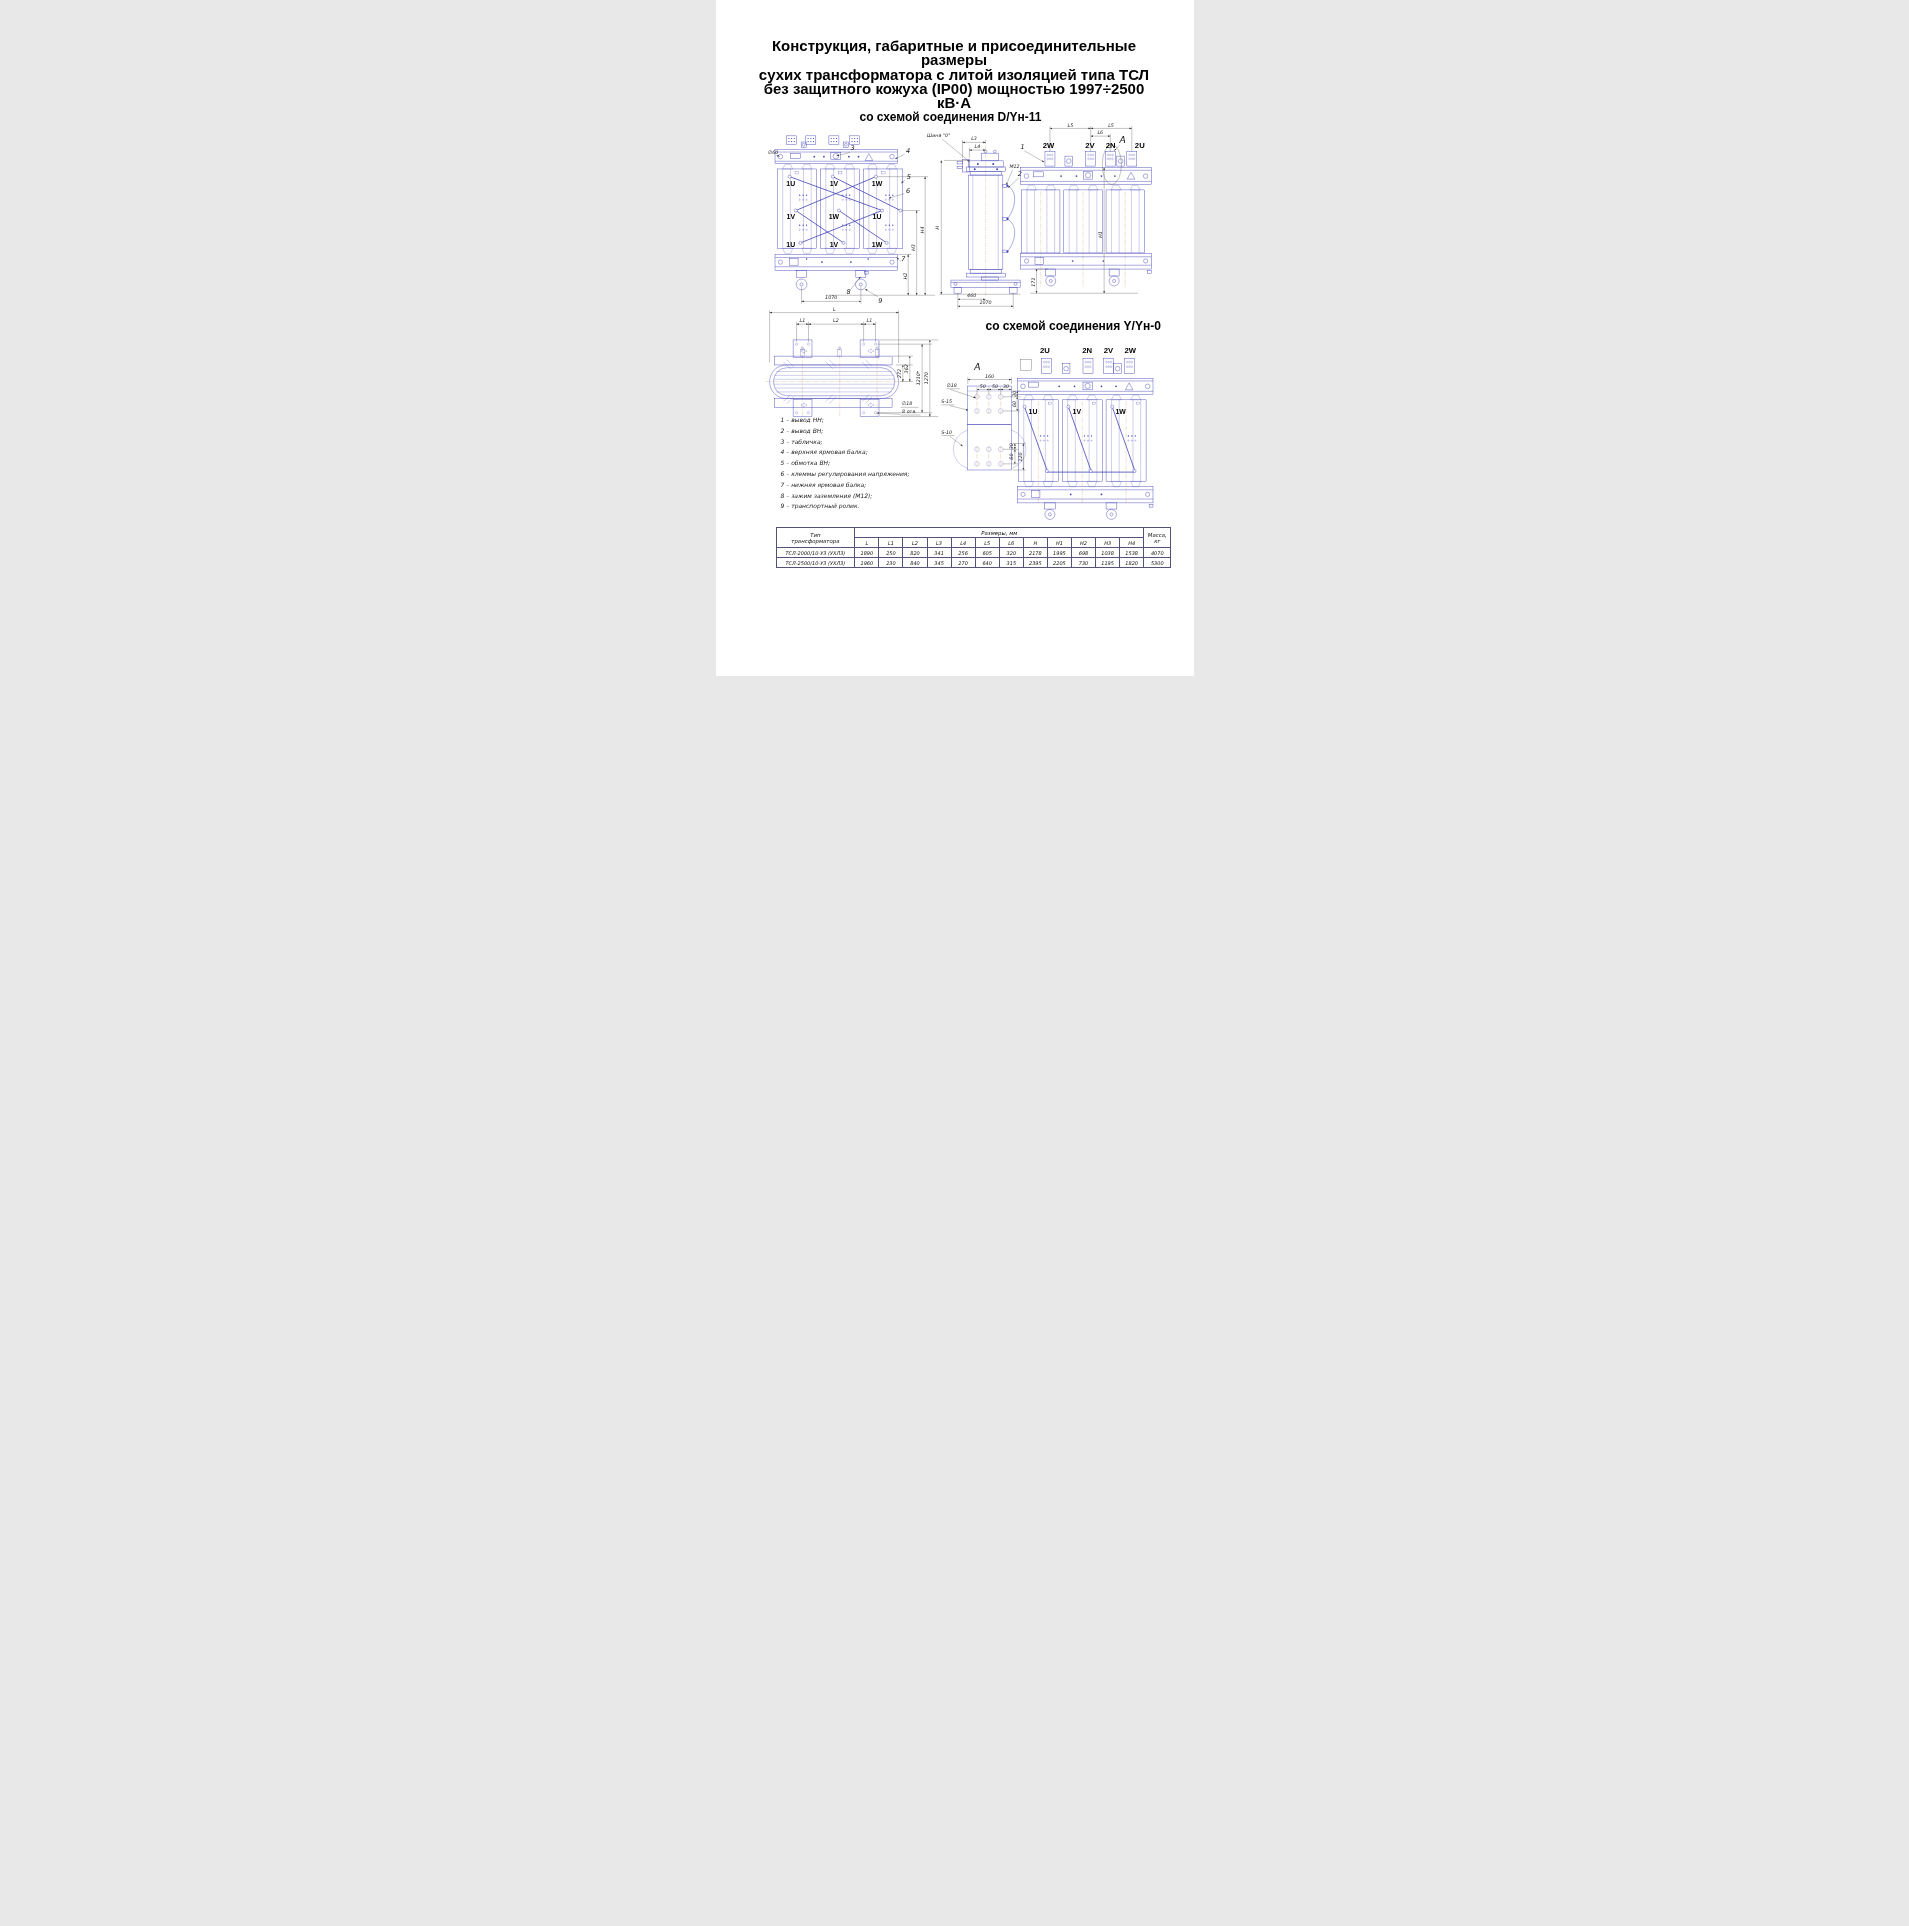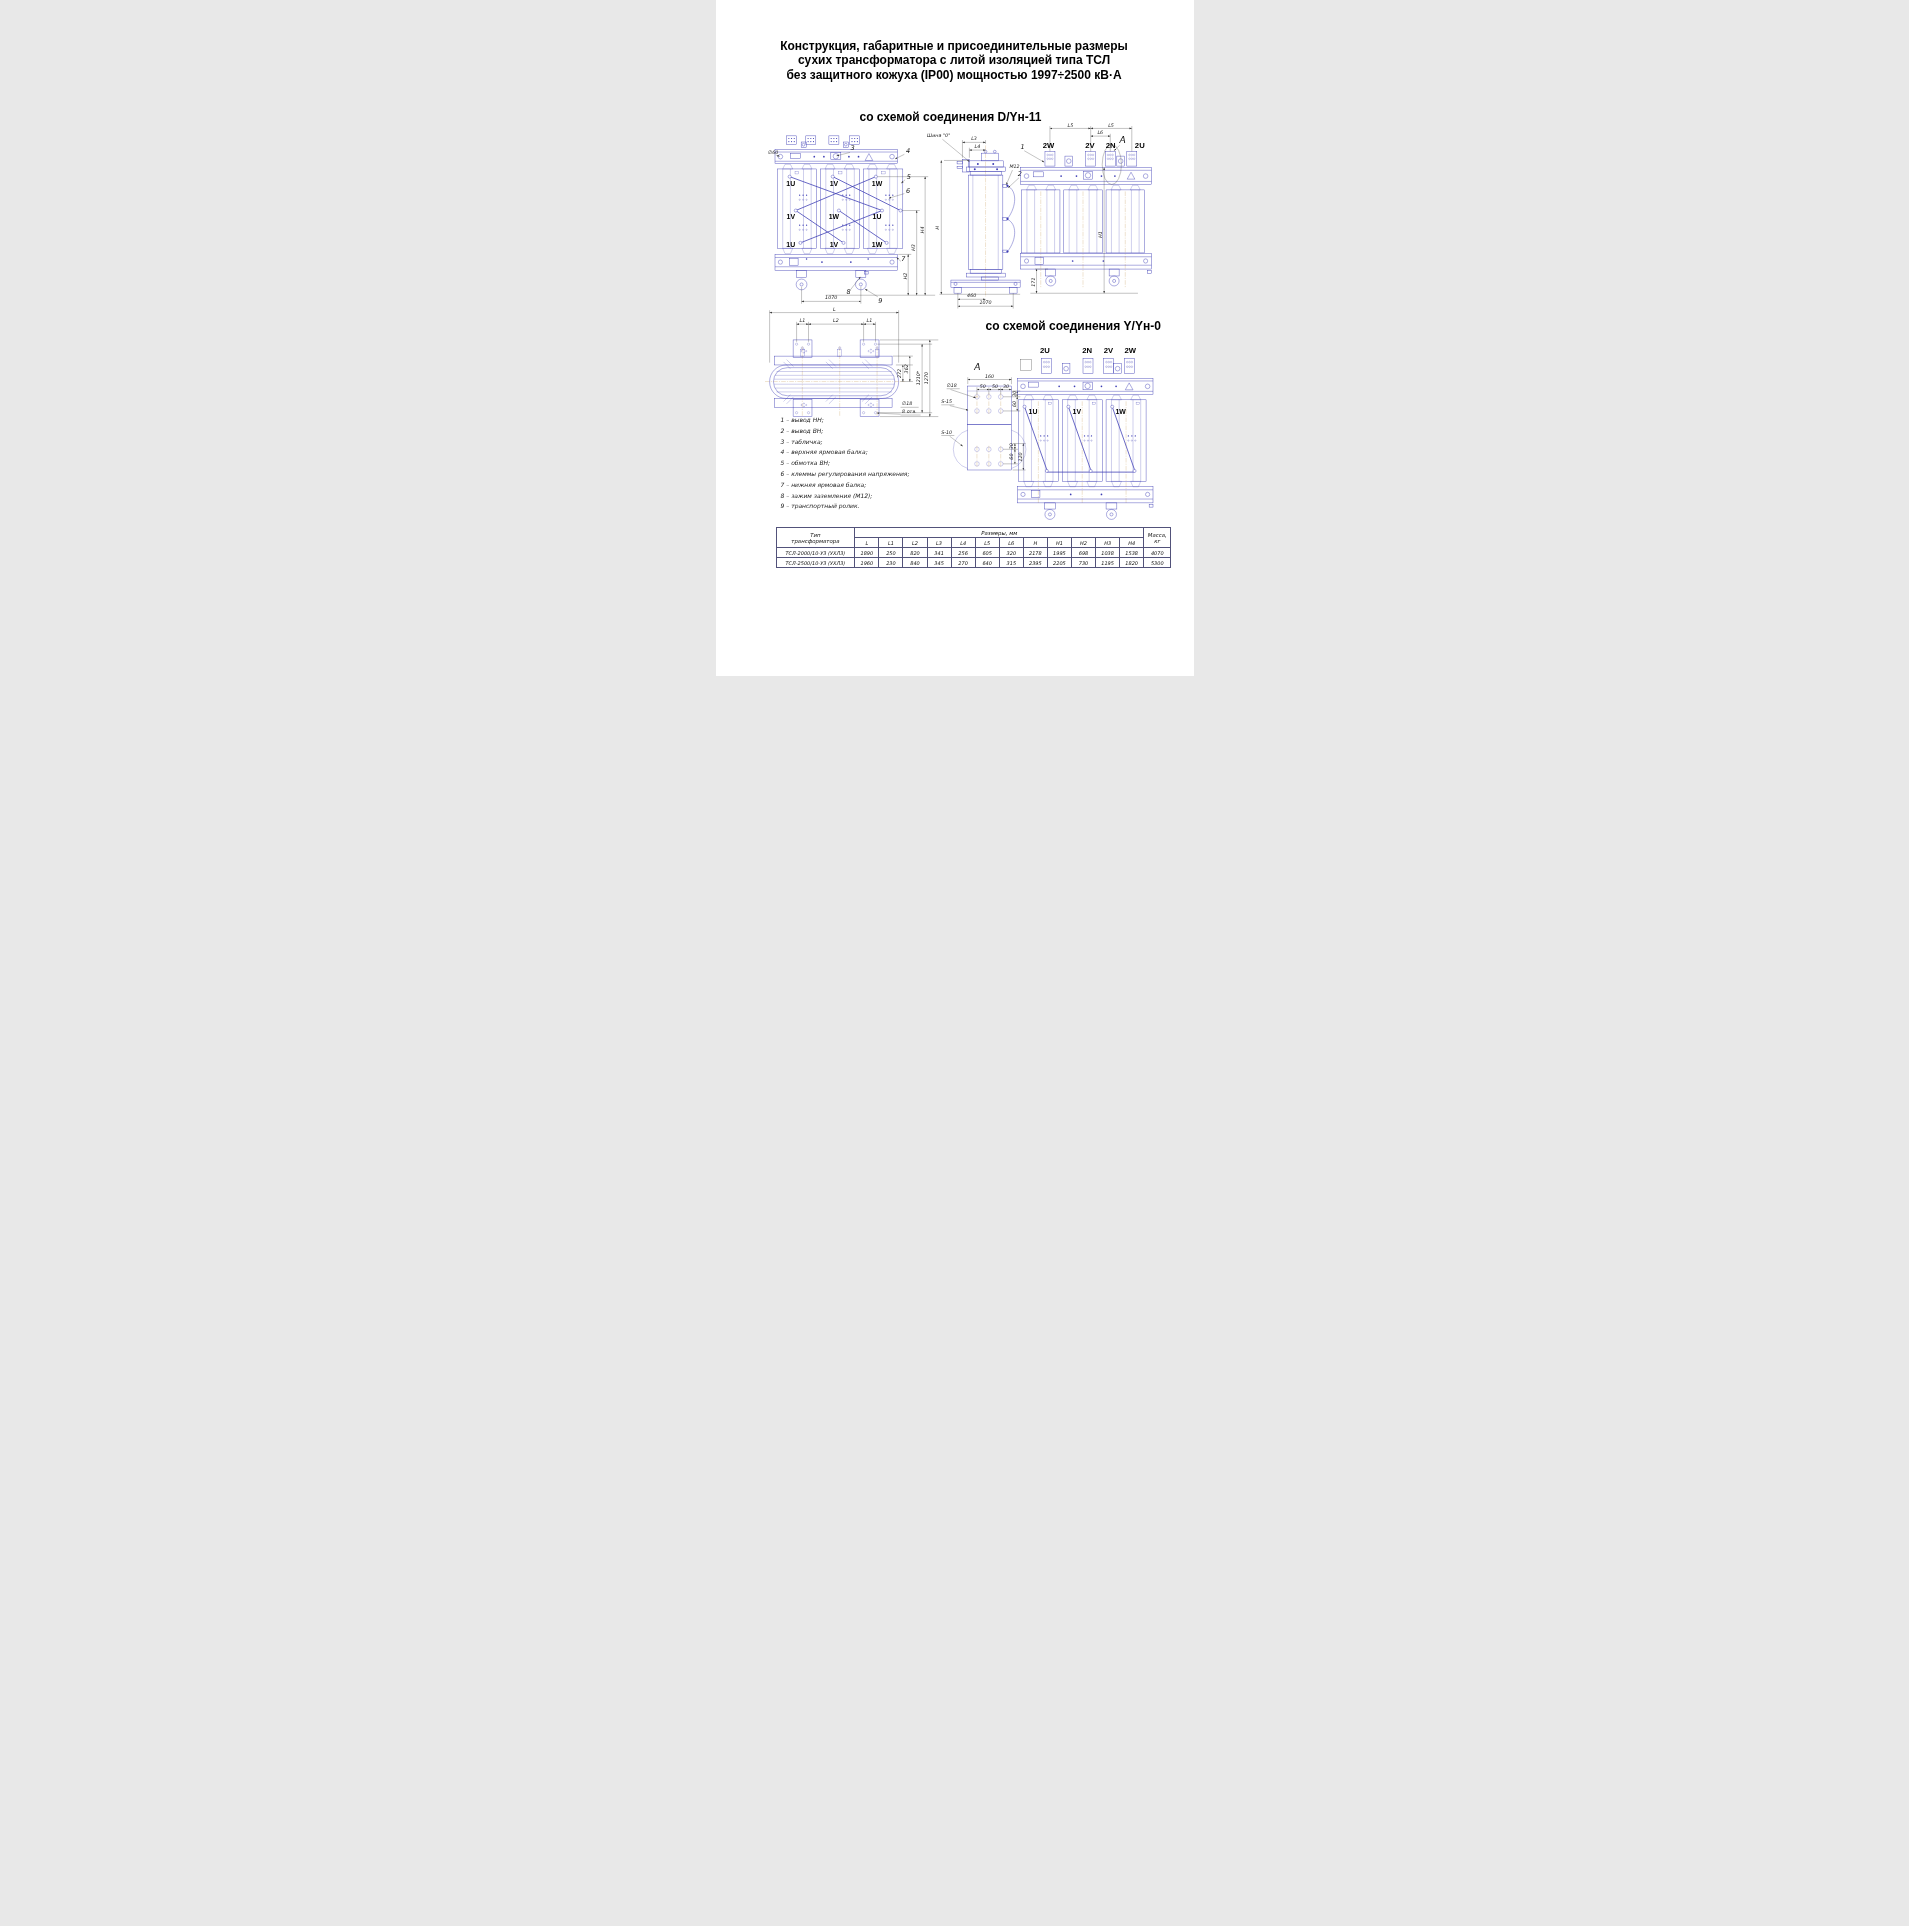--- a/index.html
+++ b/index.html
@@ -1,20 +1,20 @@
 <!DOCTYPE html>
 <html style="font-size:6.2px"><head>
 <meta charset="utf-8">
 <style>
   html,body{margin:0;padding:0;background:#e8e8e8;}
   .page{position:relative;width:478px;height:676px;background:#ffffff;margin:0 auto;
         font-family:"Liberation Sans",sans-serif;overflow:hidden;}
   .abs{position:absolute;}
   .title{position:absolute;left:42px;top:39px;width:393px;text-align:center;
-         font-weight:bold;font-size:12px;line-height:14.3px;color:#000;}
+         font-weight:bold;font-size:15px;line-height:14.3px;color:#000;}
   .subtitle{position:absolute;text-align:left;font-weight:bold;font-size:12px;color:#000;}
   .sub-d{left:144px;top:110px;width:185px;}
   .sub-y{left:270px;top:319px;width:185px;}
   .legend{position:absolute;left:65px;top:415px;width:181px;
           font-family:"DejaVu Sans",sans-serif;font-style:italic;font-size:6px;
           line-height:10.8px;color:#1b1b1b;}
   
   svg{overflow:visible}
   .b{stroke:#3c3cb4;fill:none;stroke-width:1.1px;}
   .b2{stroke:#3c3cb4;fill:none;stroke-width:.65px;}

